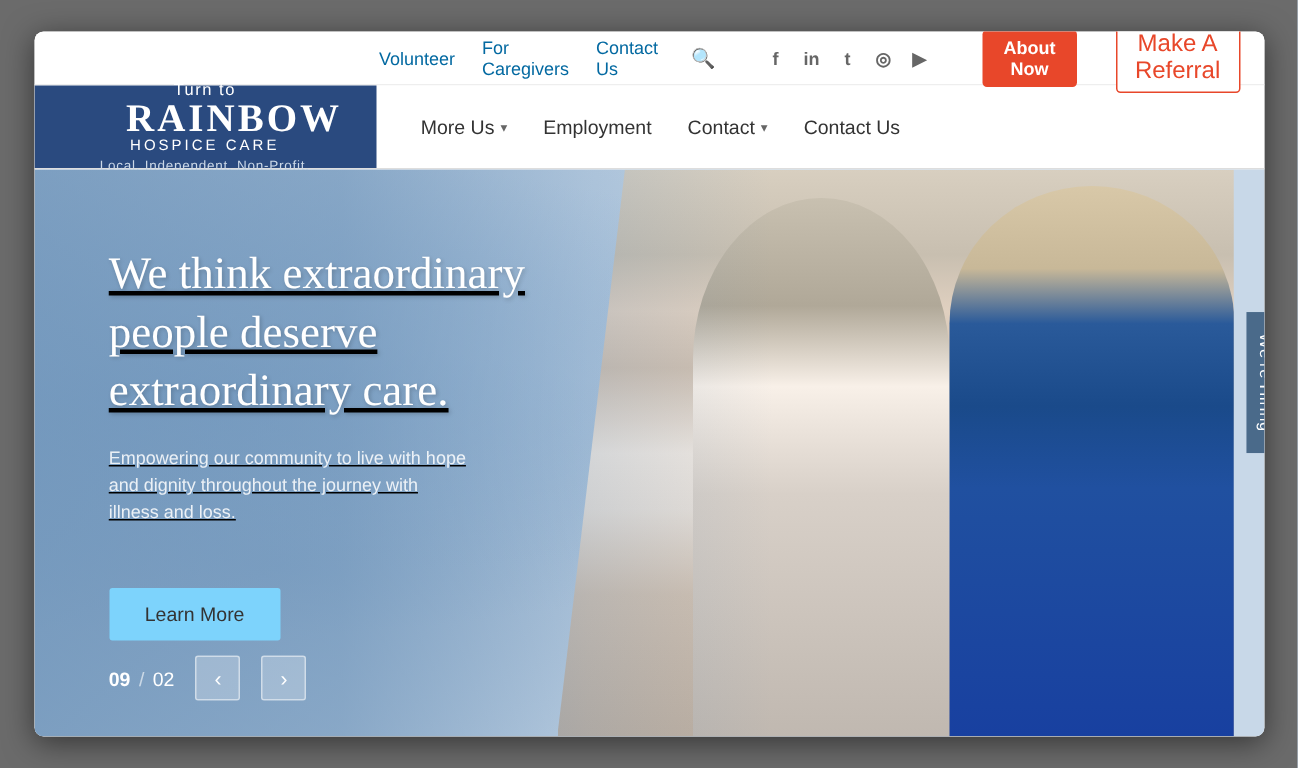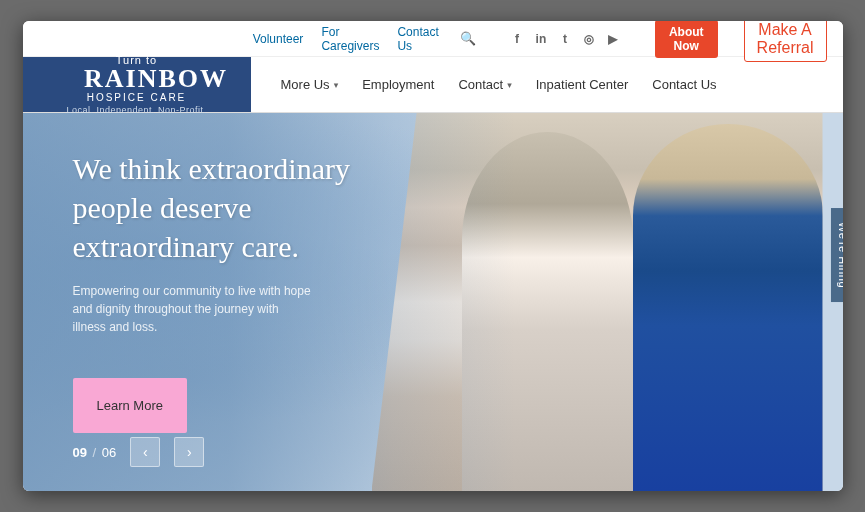--- a/index.html
+++ b/index.html
@@ -239,46 +239,47 @@
         rgba(100, 140, 180, 0.75) 0%,
         rgba(100, 140, 180, 0.6) 25%,
         rgba(100, 140, 180, 0.2) 45%,
         transparent 60%
       );
       z-index: 3;
     }
     .hero-content {
       position: absolute;
       left: 50px;
-      top: 36px;
+      top: 50px;
       z-index: 10;
       max-width: 340px;
+      text-decoration: underline;
     }
     .hero-headline {
       color: #fff;
       font-size: 30px;
       font-family: Georgia, serif;
       font-weight: normal;
       line-height: 1.3;
       text-shadow: 1px 1px 3px rgba(0,0,0,0.2);
       margin-bottom: 16px;
     }
     .hero-subtext {
       color: rgba(255,255,255,0.85);
       font-size: 12px;
       font-family: Arial, sans-serif;
       line-height: 1.5;
       max-width: 240px;
       margin-bottom: 42px;
     }
     .learn-more-btn {
-      background: #f9a8d4;
+      background: #7dd3fc;
       color: #333;
       border: none;
-      padding: 20px 24px;
+      padding: 10px 24px;
       font-size: 13px;
       font-family: Arial, sans-serif;
       cursor: pointer;
       font-weight: 500;
       border-radius: 2px;
     }
     .hero-nav {
       position: absolute;
       bottom: 24px;
       left: 50px;
@@ -363,21 +364,20 @@
     <nav class="main-nav">
       <a class="nav-item">
         <span>More Us</span>
         <span class="nav-chevron">▾</span>
       </a>
       <a class="nav-item">Employment</a>
       <a class="nav-item">
         <span>Contact</span>
         <span class="nav-chevron">▾</span>
       </a>
-      <a class="nav-item">Inpatient Center</a>
       <a class="nav-item">Contact Us</a>
     </nav>
   </div>
 
   <div class="hero">
     <div class="hero-watercolor"></div>
     <div class="people-area">
       <div class="person-left"></div>
       <div class="person-right"></div>
     </div>
@@ -386,21 +386,21 @@
     <div class="hero-content">
       <h1 class="hero-headline">We think extraordinary people deserve extraordinary care.</h1>
       <p class="hero-subtext">Empowering our community to live with hope and dignity throughout the journey with illness and loss.</p>
       <button class="learn-more-btn">Learn More</button>
     </div>
 
     <div class="hero-nav">
       <span class="slide-counter">
         <span class="current">09</span>
         <span class="separator"> / </span>
-        <span>06</span>
+        <span>02</span>
       </span>
       <button class="slide-btn">‹</button>
       <button class="slide-btn">›</button>
     </div>
 
     <div class="hiring-tab">We're Hiring</div>
   </div>
 
 </div>
 

